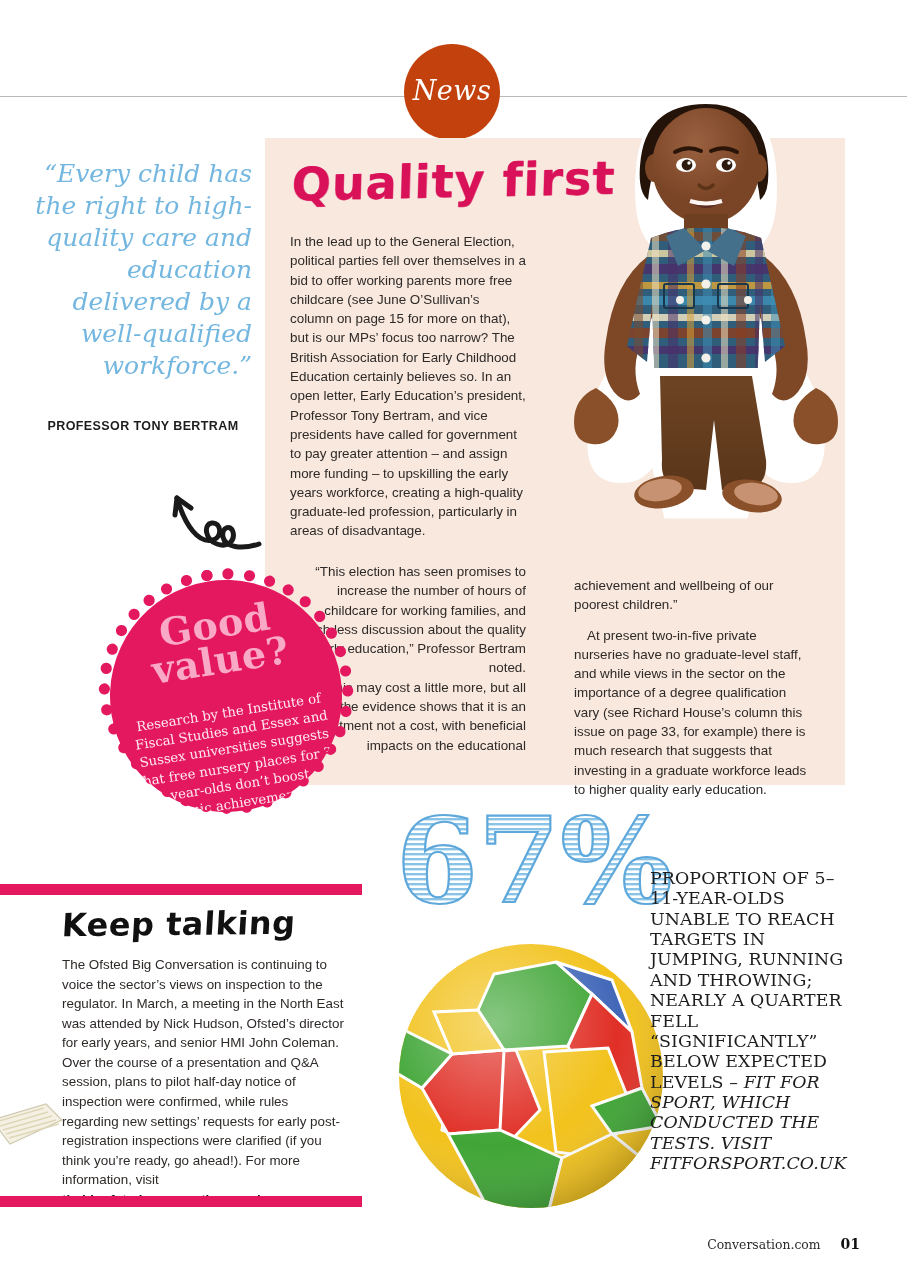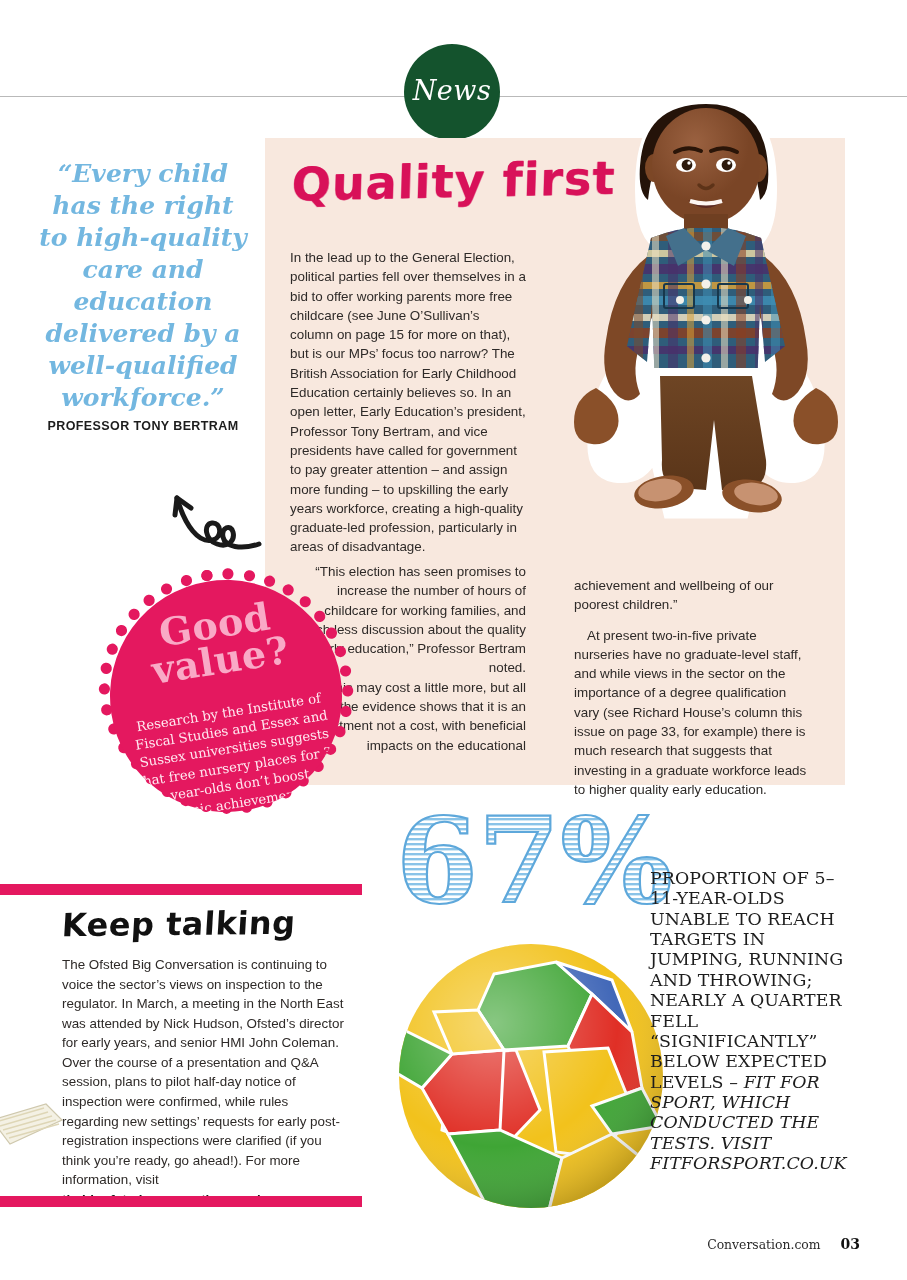--- a/index.html
+++ b/index.html
@@ -8,57 +8,57 @@
     background:#ffffff;
     font-family:"Liberation Sans", sans-serif;
     -webkit-font-smoothing:antialiased;
   }
   .page{position:absolute;inset:0;}
 
   
   .rule{position:absolute;left:0;right:0;top:96px;height:1px;background:#b9b9b9;}
   .news-badge{
     position:absolute;left:404px;top:44px;width:96px;height:96px;border-radius:50%;
-    background:#14532d;display:flex;align-items:center;justify-content:center;
+    background:#c2410c;display:flex;align-items:center;justify-content:center;
   }
   .news-badge span{
     font-family:"DejaVu Serif", serif;font-style:italic;color:#fff;
     font-size:27px;letter-spacing:.5px;transform:translateY(-2px);
   }
 
   
   .panel{position:absolute;left:265px;top:138px;width:580px;height:647px;background:#f8e8de;}
 
   .headline{
     position:absolute;left:292px;top:158px;width:330px;
     font-family:"DejaVu Sans", sans-serif;font-weight:bold;
     font-size:46px;line-height:1;color:#d81159;letter-spacing:1px;
     transform:skewX(-3deg) rotate(-1.2deg);
     text-shadow:0.6px 0.4px 0 rgba(216,17,89,.55), -0.5px 0.5px 0 rgba(216,17,89,.35);
   }
 
   
   .pull{
-    position:absolute;left:34px;top:158px;width:218px;text-align:center;
-    font-family:"DejaVu Serif", serif;font-style:italic;font-weight:bold;
+    position:absolute;left:34px;top:158px;width:218px;text-align:right;
+    font-family:"DejaVu Serif", serif;font-style:italic;font-weight:normal;
     font-size:25px;line-height:1.28;color:#73b7e0;
   }
   .pull-attr{
     position:absolute;left:34px;top:418px;width:218px;text-align:center;
     font-family:"Liberation Sans", sans-serif;font-weight:bold;
     font-size:12.5px;line-height:1.3;letter-spacing:.4px;color:#1d1d1d;
   }
   .squiggle{position:absolute;left:163px;top:482px;width:120px;height:80px;}
 
   
   .bodytext{
     font-family:"Liberation Sans", sans-serif;
     font-size:13.4px;line-height:1.44;color:#2e2a28;
   }
-  .col-a{position:absolute;left:290px;top:248px;width:236px;}
+  .col-a{position:absolute;left:290px;top:232px;width:236px;}
   .col-a p{margin:0;}
   .col-b{position:absolute;left:288px;top:562px;width:238px;text-align:right;}
   .col-b p{margin:0;}
   .col-c{position:absolute;left:563px;top:565px;width:262px;}
   .col-c p{margin:11px;}
   .ind{text-indent:13px;}
 
   
   .child{position:absolute;left:556px;top:88px;width:300px;height:470px;}
 
@@ -350,16 +350,16 @@
       <path d="M206 178 L256 160 L276 198 L226 206 Z" fill="#3fa535"></path>
       <path d="M92 82 L118 122 L66 126 L48 84 Z" fill="#f2c21c"></path>
     </g>
     <circle cx="145" cy="148" r="132" fill="url(#shade)"></circle>
   </svg>
 
   <div class="stat-text"><span>PROPORTION OF 5–11-YEAR-OLDS UNABLE TO REACH TARGETS IN JUMPING, RUNNING AND THROWING; NEARLY A QUARTER FELL “SIGNIFICANTLY” BELOW EXPECTED LEVELS – </span><i>FIT FOR SPORT, WHICH CONDUCTED THE TESTS. VISIT FITFORSPORT.CO.UK</i></div>
 
   <div class="footer">
     <span>Conversation.com</span>
-    <span class="pg">03</span>
+    <span class="pg">01</span>
   </div>
 
 </div>
 
 </body></html>

